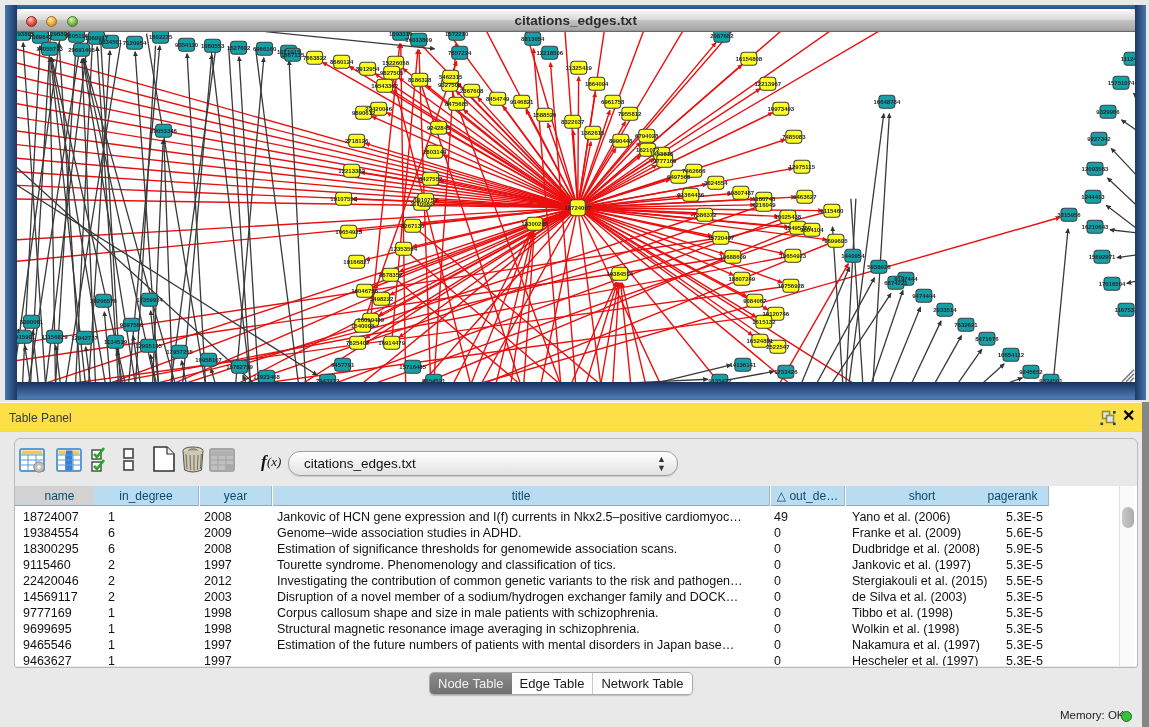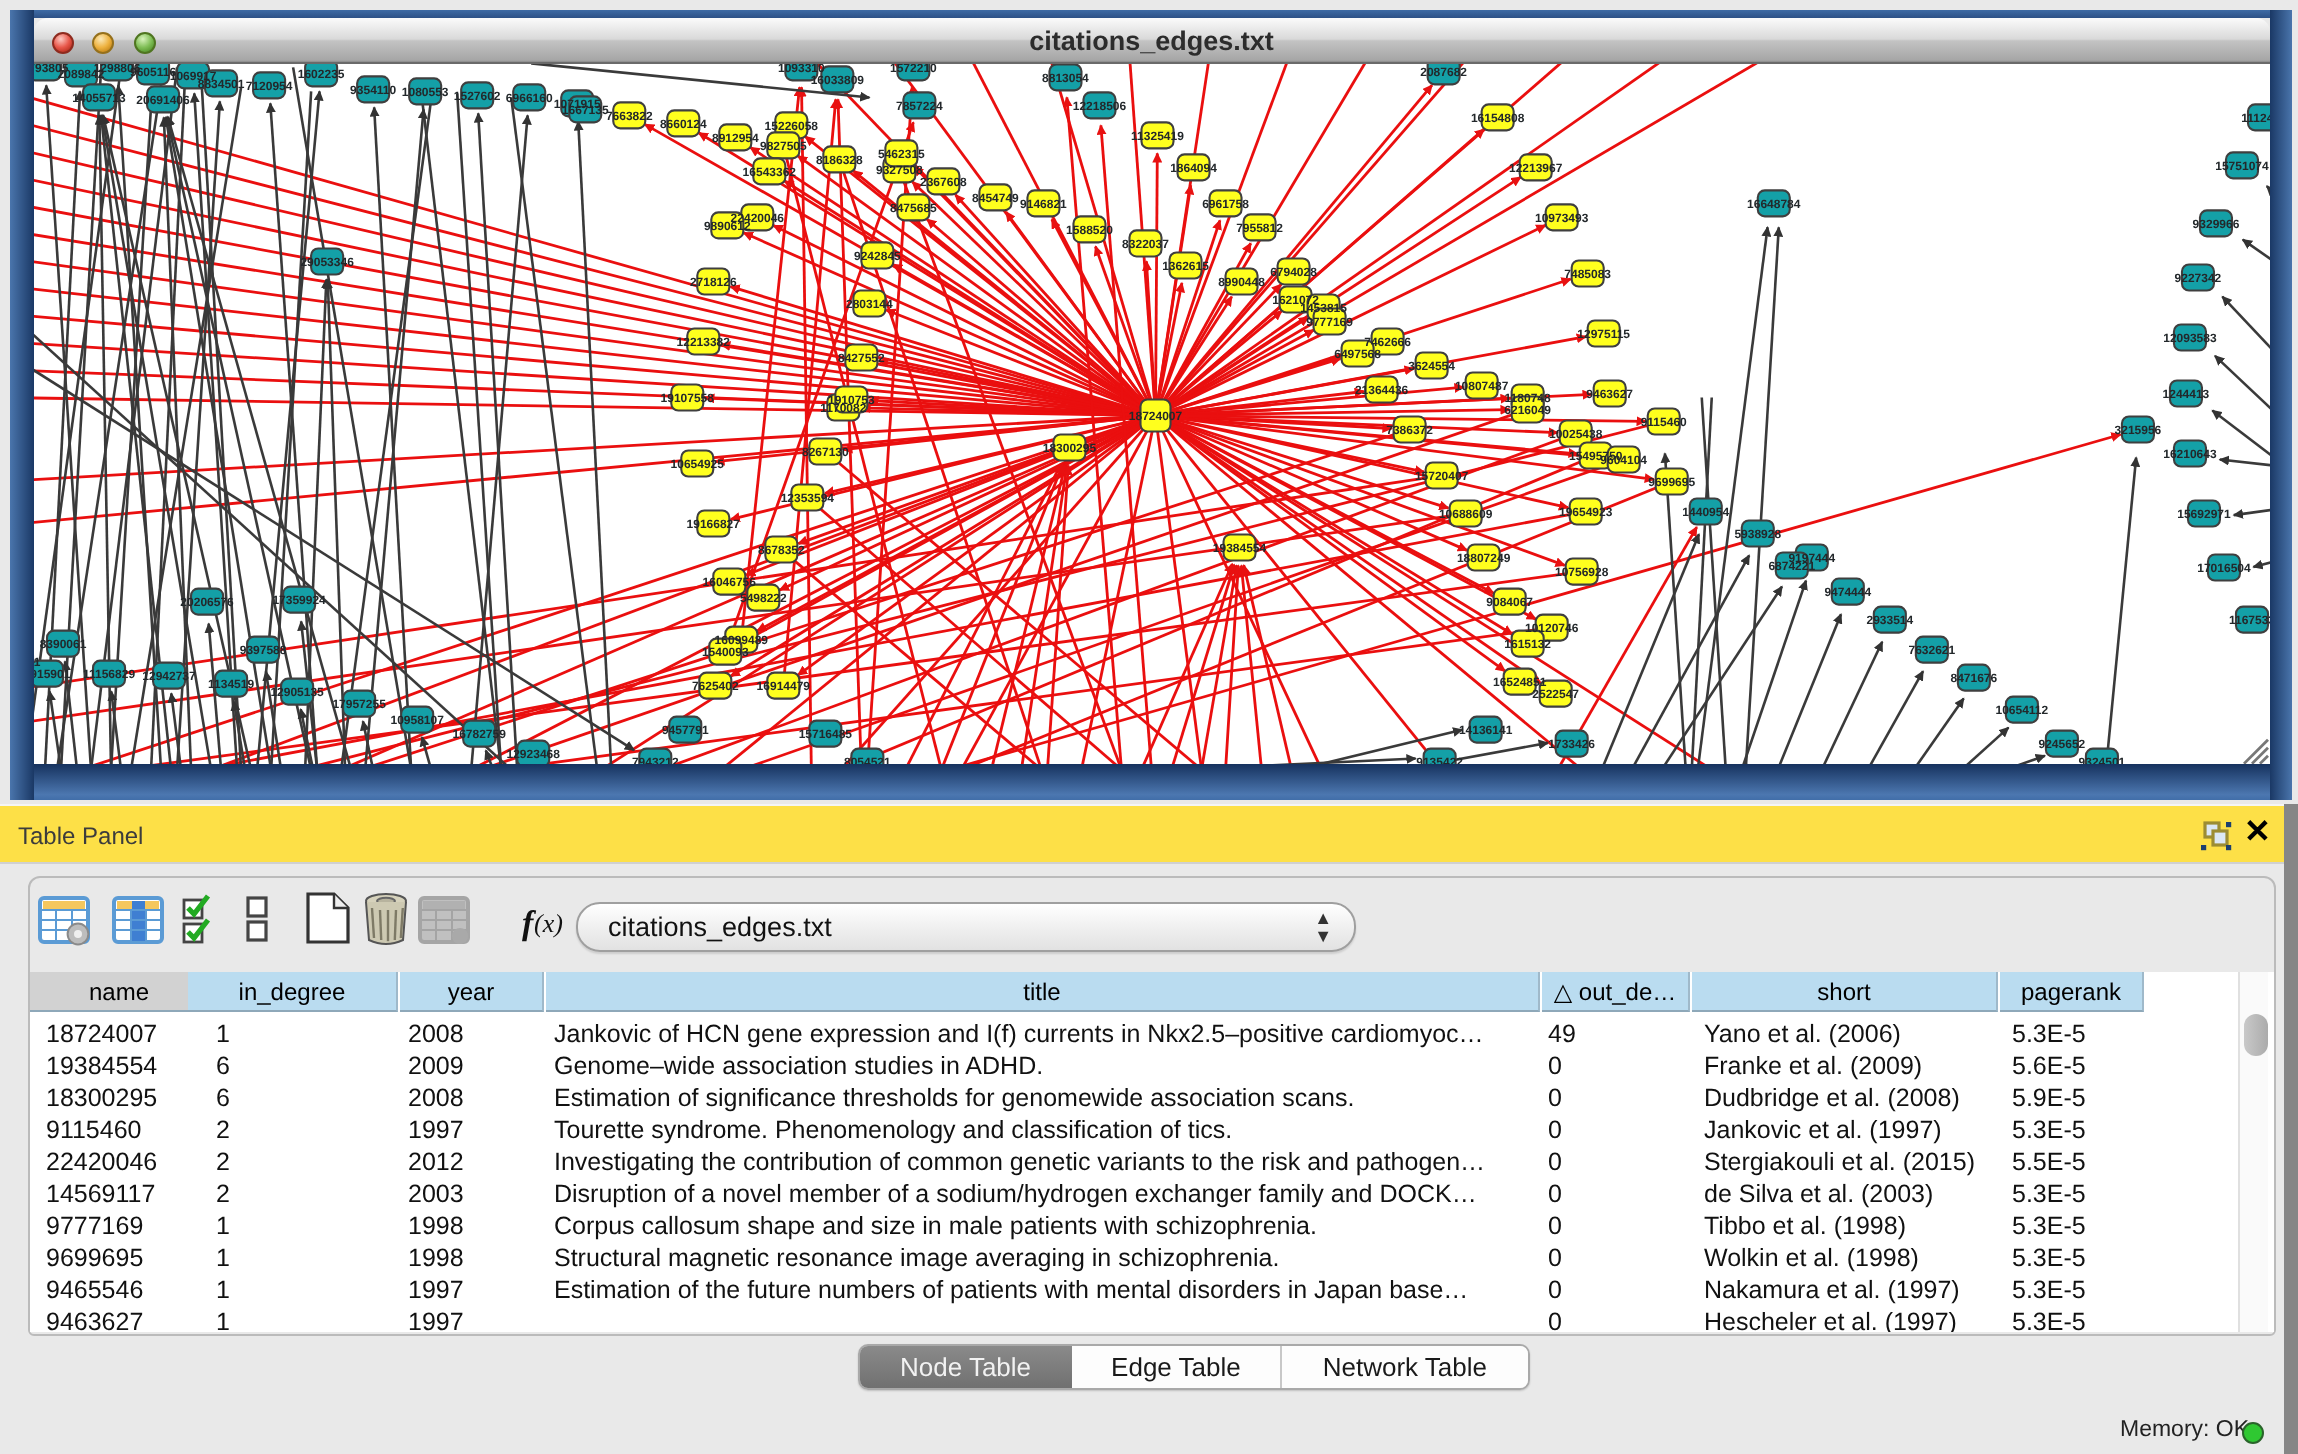--- a/index.html
+++ b/index.html
@@ -31,33 +31,33 @@
 
 #toolbar{position:absolute;left:14px;top:444px;width:700px;height:36px}
 #combo{position:absolute;left:288px;top:451px;width:390px;height:25px;border:1px solid #9f9f9f;
  border-radius:12px;background:linear-gradient(to bottom,#ffffff,#ededed 60%,#e2e2e2);
  box-shadow:0 1px 1px rgba(0,0,0,0.12)}
 #combo .lbl{position:absolute;left:15px;top:4px;font-size:13.5px;color:#111}
 #combo .arr{position:absolute;right:11px;top:3px;font-size:9px;color:#333;line-height:9px}
 
 #tbl{position:absolute;left:15px;top:486px;width:1122px;height:180px;background:#fff;overflow:hidden}
 .th{position:absolute;top:0;height:20px;background:#badcf0;border-right:1px solid #9fb9ca;border-bottom:1px solid #8ea8b9;
- font-size:12px;color:#000000;text-align:center;line-height:20px}
+ font-size:12px;color:#0c4a6e;text-align:center;line-height:20px}
 #tbody{position:absolute;left:0;top:22.5px;width:1122px}
 .tr{position:relative;height:16px;white-space:nowrap;font-size:12.5px;color:#111}
 .tr div{position:absolute;top:0;height:16px;line-height:16px;overflow:hidden}
 .c0{left:8px;width:85px}.c1{left:93px;width:88px}.c2{left:189px;width:80px}
 .c3{left:262px;width:495px}.c4{left:759px;width:70px}.c5{left:837px;width:158px}
 .c6{left:991px;width:95px}
 #vscroll{position:absolute;left:1119px;top:486px;width:15px;height:180px;background:#fafafa;border-left:1px solid #e0e0e0}
 #vthumb{position:absolute;left:1.5px;top:21px;width:12px;height:21px;background:linear-gradient(to right,#c9c9c9,#ababab);border-radius:6px}
 
 #tabs{position:absolute;left:429px;top:672px;height:23px;border:1px solid #a9a9a9;border-radius:5px;overflow:hidden;
  box-shadow:0 0.5px 1px rgba(0,0,0,0.18)}
-#tabs div{float:left;height:23px;line-height:22px;font-size:13px;padding:0 20px;background:#fdfdfd;color:#1a1a1a}
+#tabs div{float:left;height:23px;line-height:22px;font-size:13px;padding:0 8px;background:#fdfdfd;color:#1a1a1a}
 #tabs .sel{background:linear-gradient(to bottom,#8a8a8a,#6e6e6e);color:#f2f2f2}
 #tabs .sep{padding:0;width:1px;background:#c8c8c8}
 #mem{position:absolute;left:1060px;top:709px;font-size:11.5px;color:#222}
 #memdot{position:absolute;left:1121px;top:711px;width:11px;height:11px;border-radius:50%;background:#2fc832;border:1px solid #2a642b}
 #redge{position:absolute;left:1142px;top:402px;width:7px;height:325px;background:#868686}
 </style></head>
 <body>
 <div id="frame">
   <div class="edgeT"></div>
     <div class="edgeB"></div>
@@ -712,21 +712,21 @@
     <div class="arr">▲<br>▼</div>
   </div>
 
 <div id="tbl">
   <div class="th" style="left:0;width:90px;background:#d2d2d2">name</div>
   <div class="th" style="left:79px;width:105px">in_degree</div>
   <div class="th" style="left:185px;width:72px">year</div>
   <div class="th" style="left:258px;width:497px">title</div>
   <div class="th" style="left:756px;width:74px">△ out_de…</div>
   <div class="th" style="left:831px;width:153px">short</div>
-  <div class="th" style="left:985px;width:72px">pagerank</div>
+  <div class="th" style="left:962px;width:72px">pagerank</div>
   <div id="tbody">
 <div class="tr">
         <div class="c0">18724007</div>
         <div class="c1">1</div>
         <div class="c2">2008</div>
         <div class="c3">Jankovic of HCN gene expression and I(f) currents in Nkx2.5–positive cardiomyoc…</div>
         <div class="c4">49</div>
         <div class="c5">Yano et al. (2006)</div>
         <div class="c6">5.3E-5</div>
       </div>

